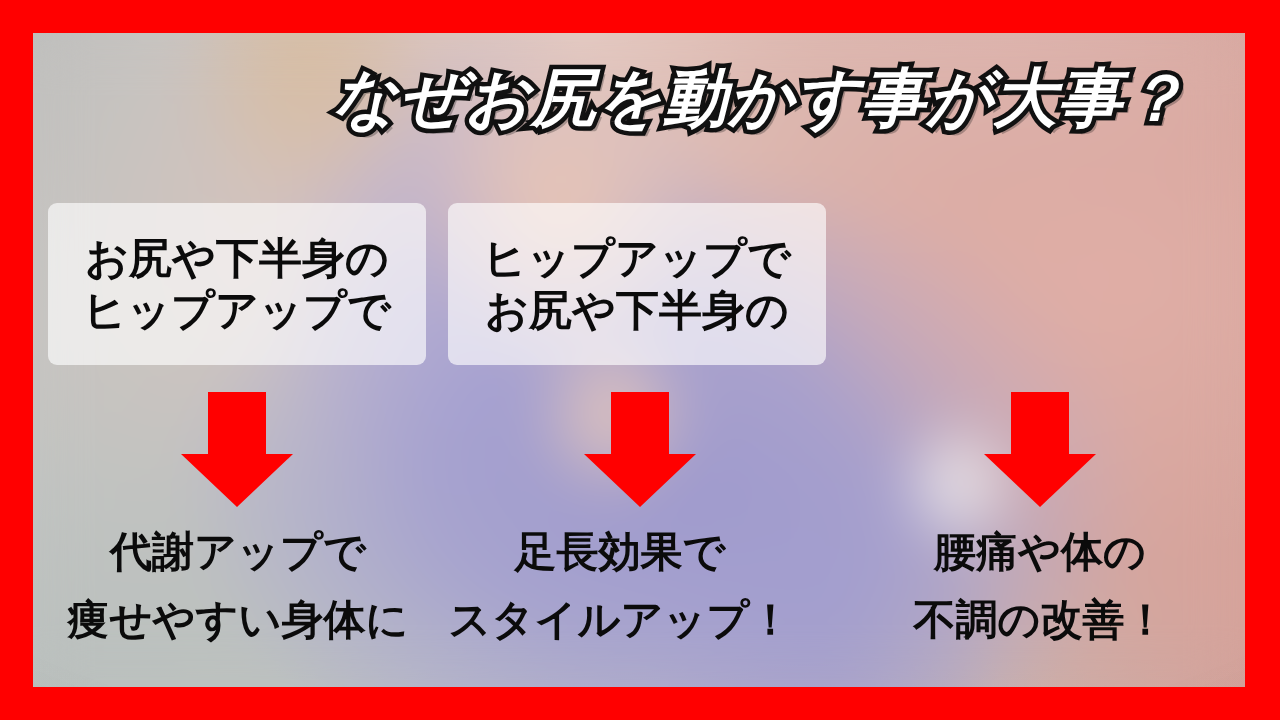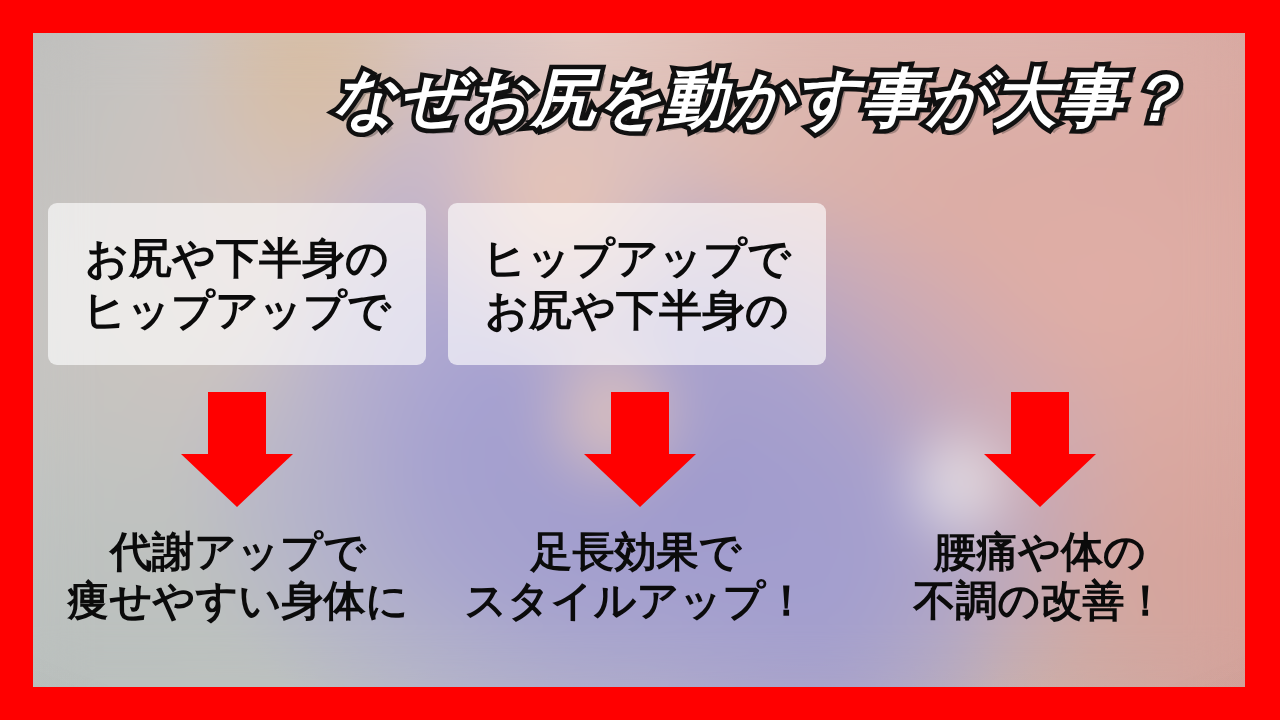--- a/index.html
+++ b/index.html
@@ -171,24 +171,24 @@
 
   
   .outcome {
     position: absolute;
     top: 528px;
     width: 400px;
     display: flex;
     flex-direction: column;
     align-items: center;
     justify-content: flex-start;
-    gap: 1px;
+    gap: 20px;
   }
   #outcome-0 { left: 38px; }
-  #outcome-1 { left: 436px; justify-content: center; }
+  #outcome-1 { left: 420px; justify-content: center; }
   #outcome-2 { left: 840px; }
   .outcome-line {
     color: #0b0b0b;
     font-size: 42px;
     font-weight: 700;
     line-height: 1.14;
     white-space: nowrap;
   }
 </style>
 </head>

